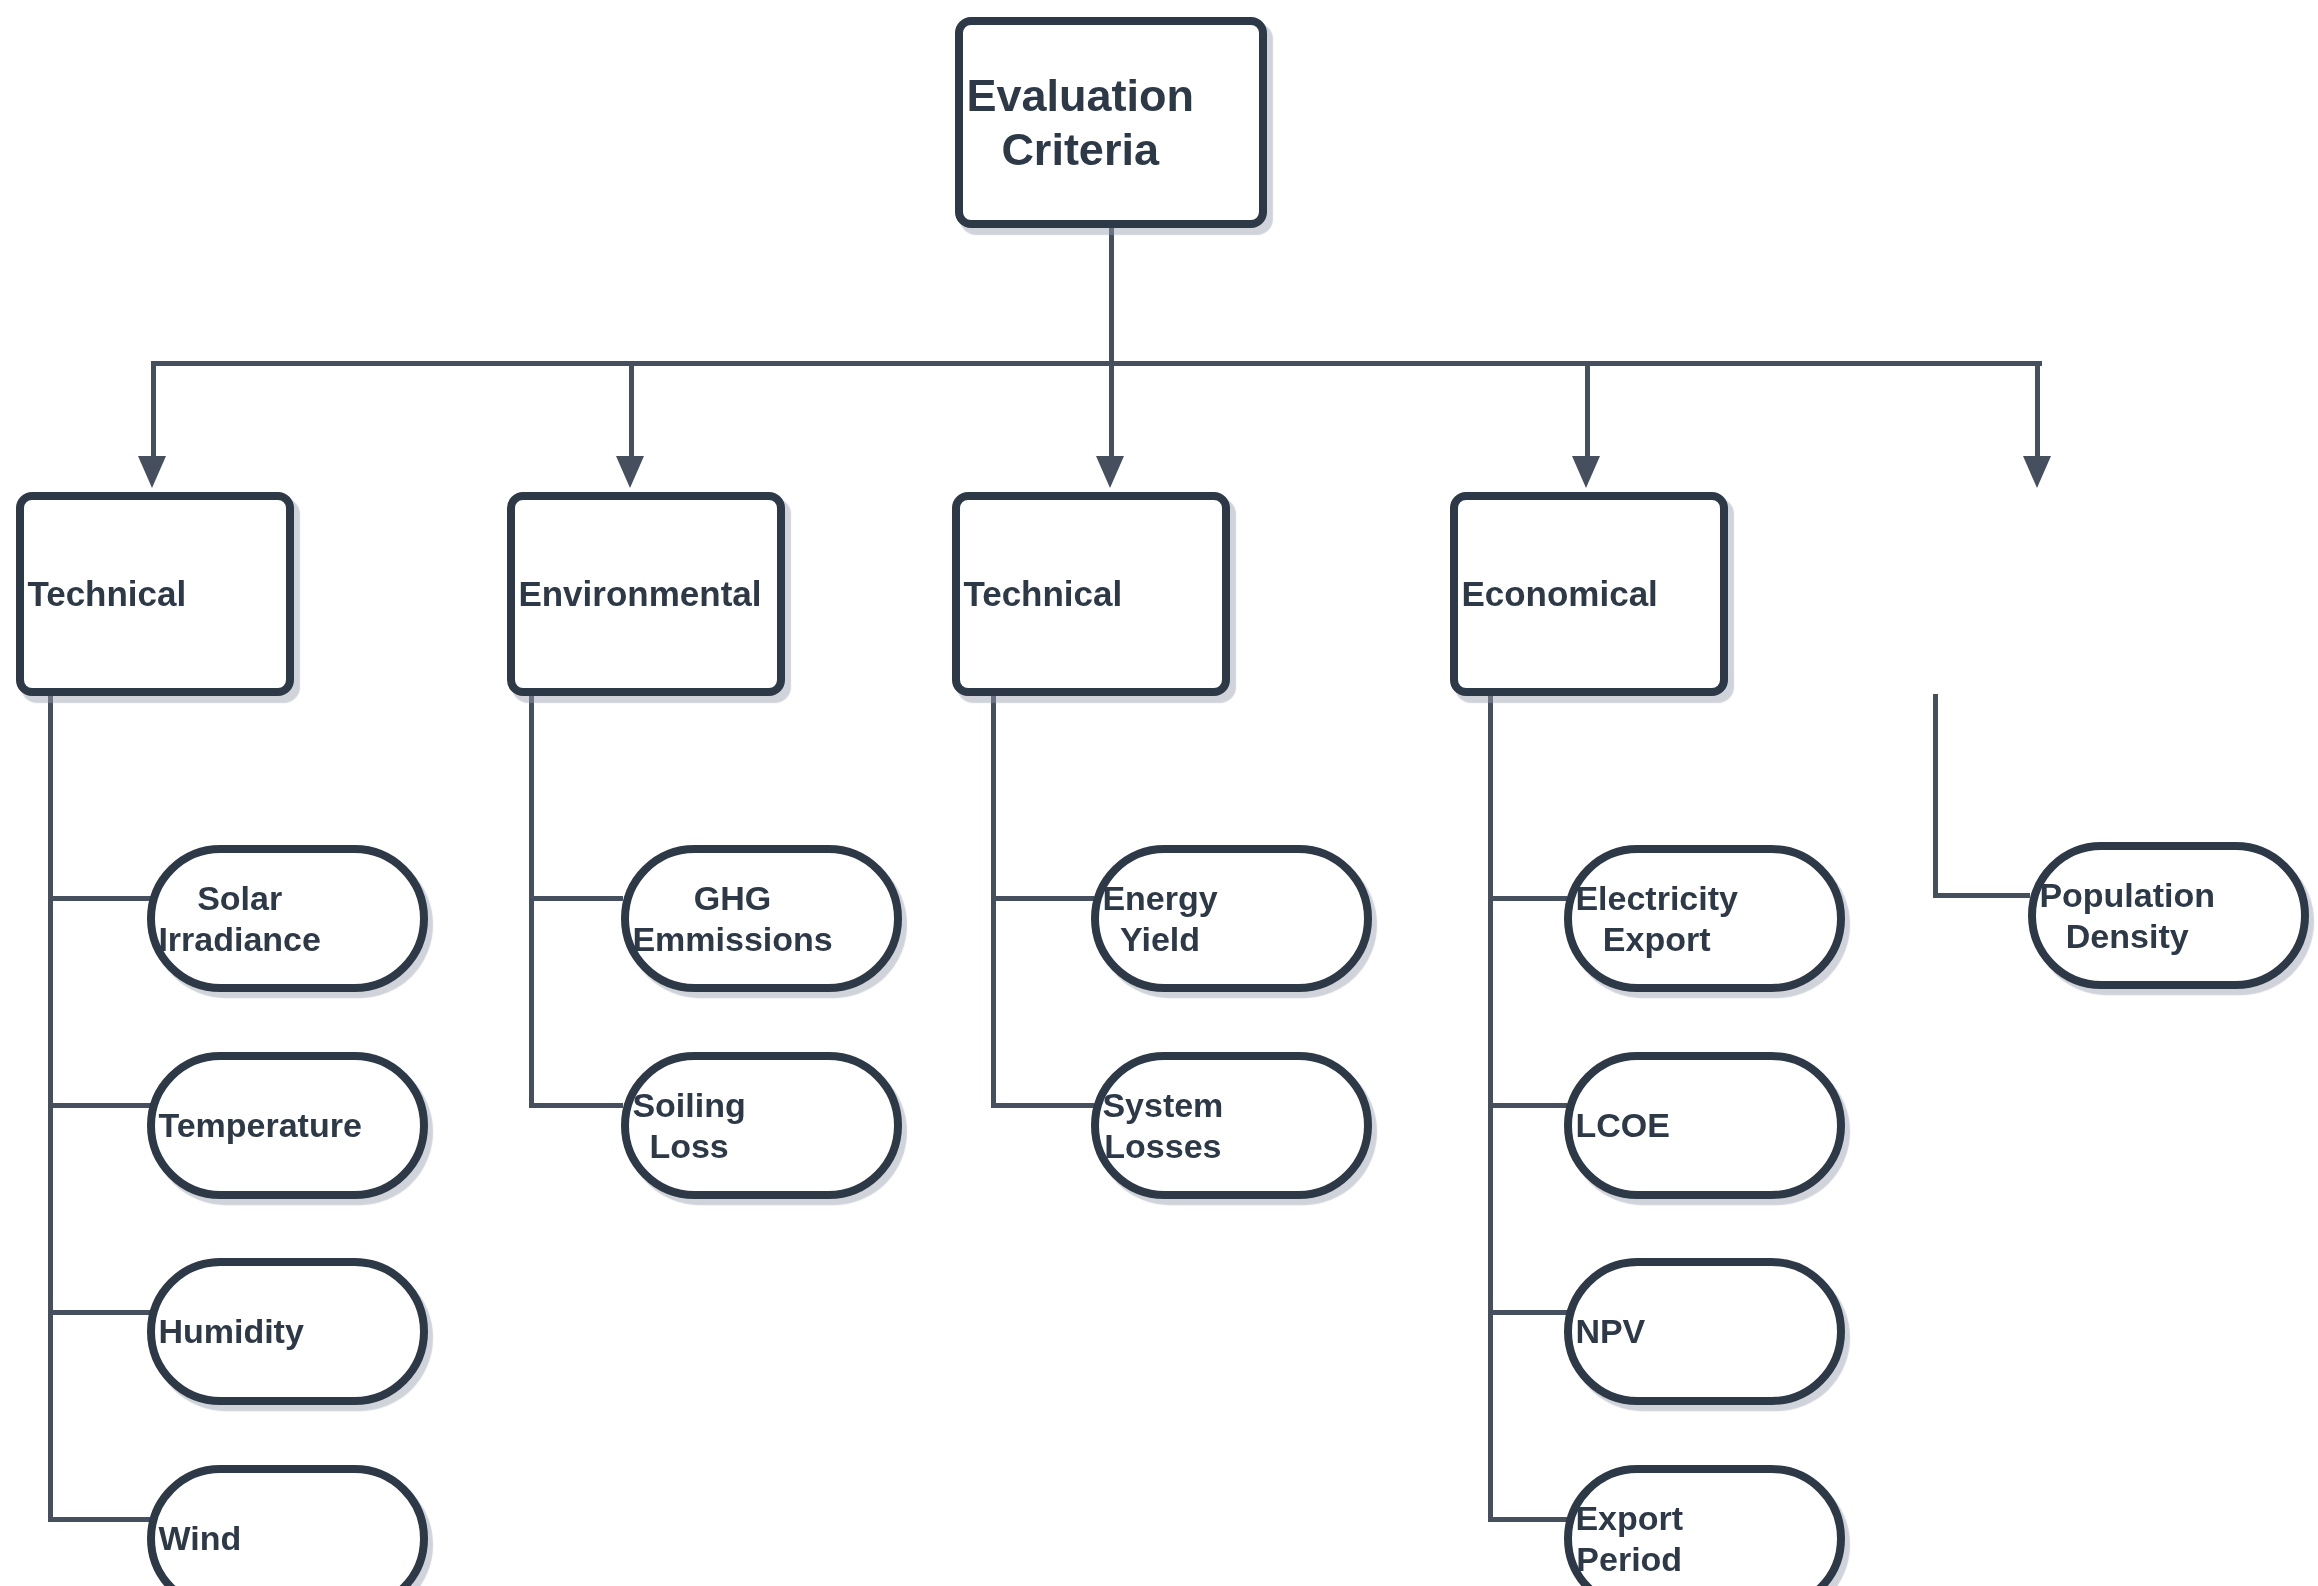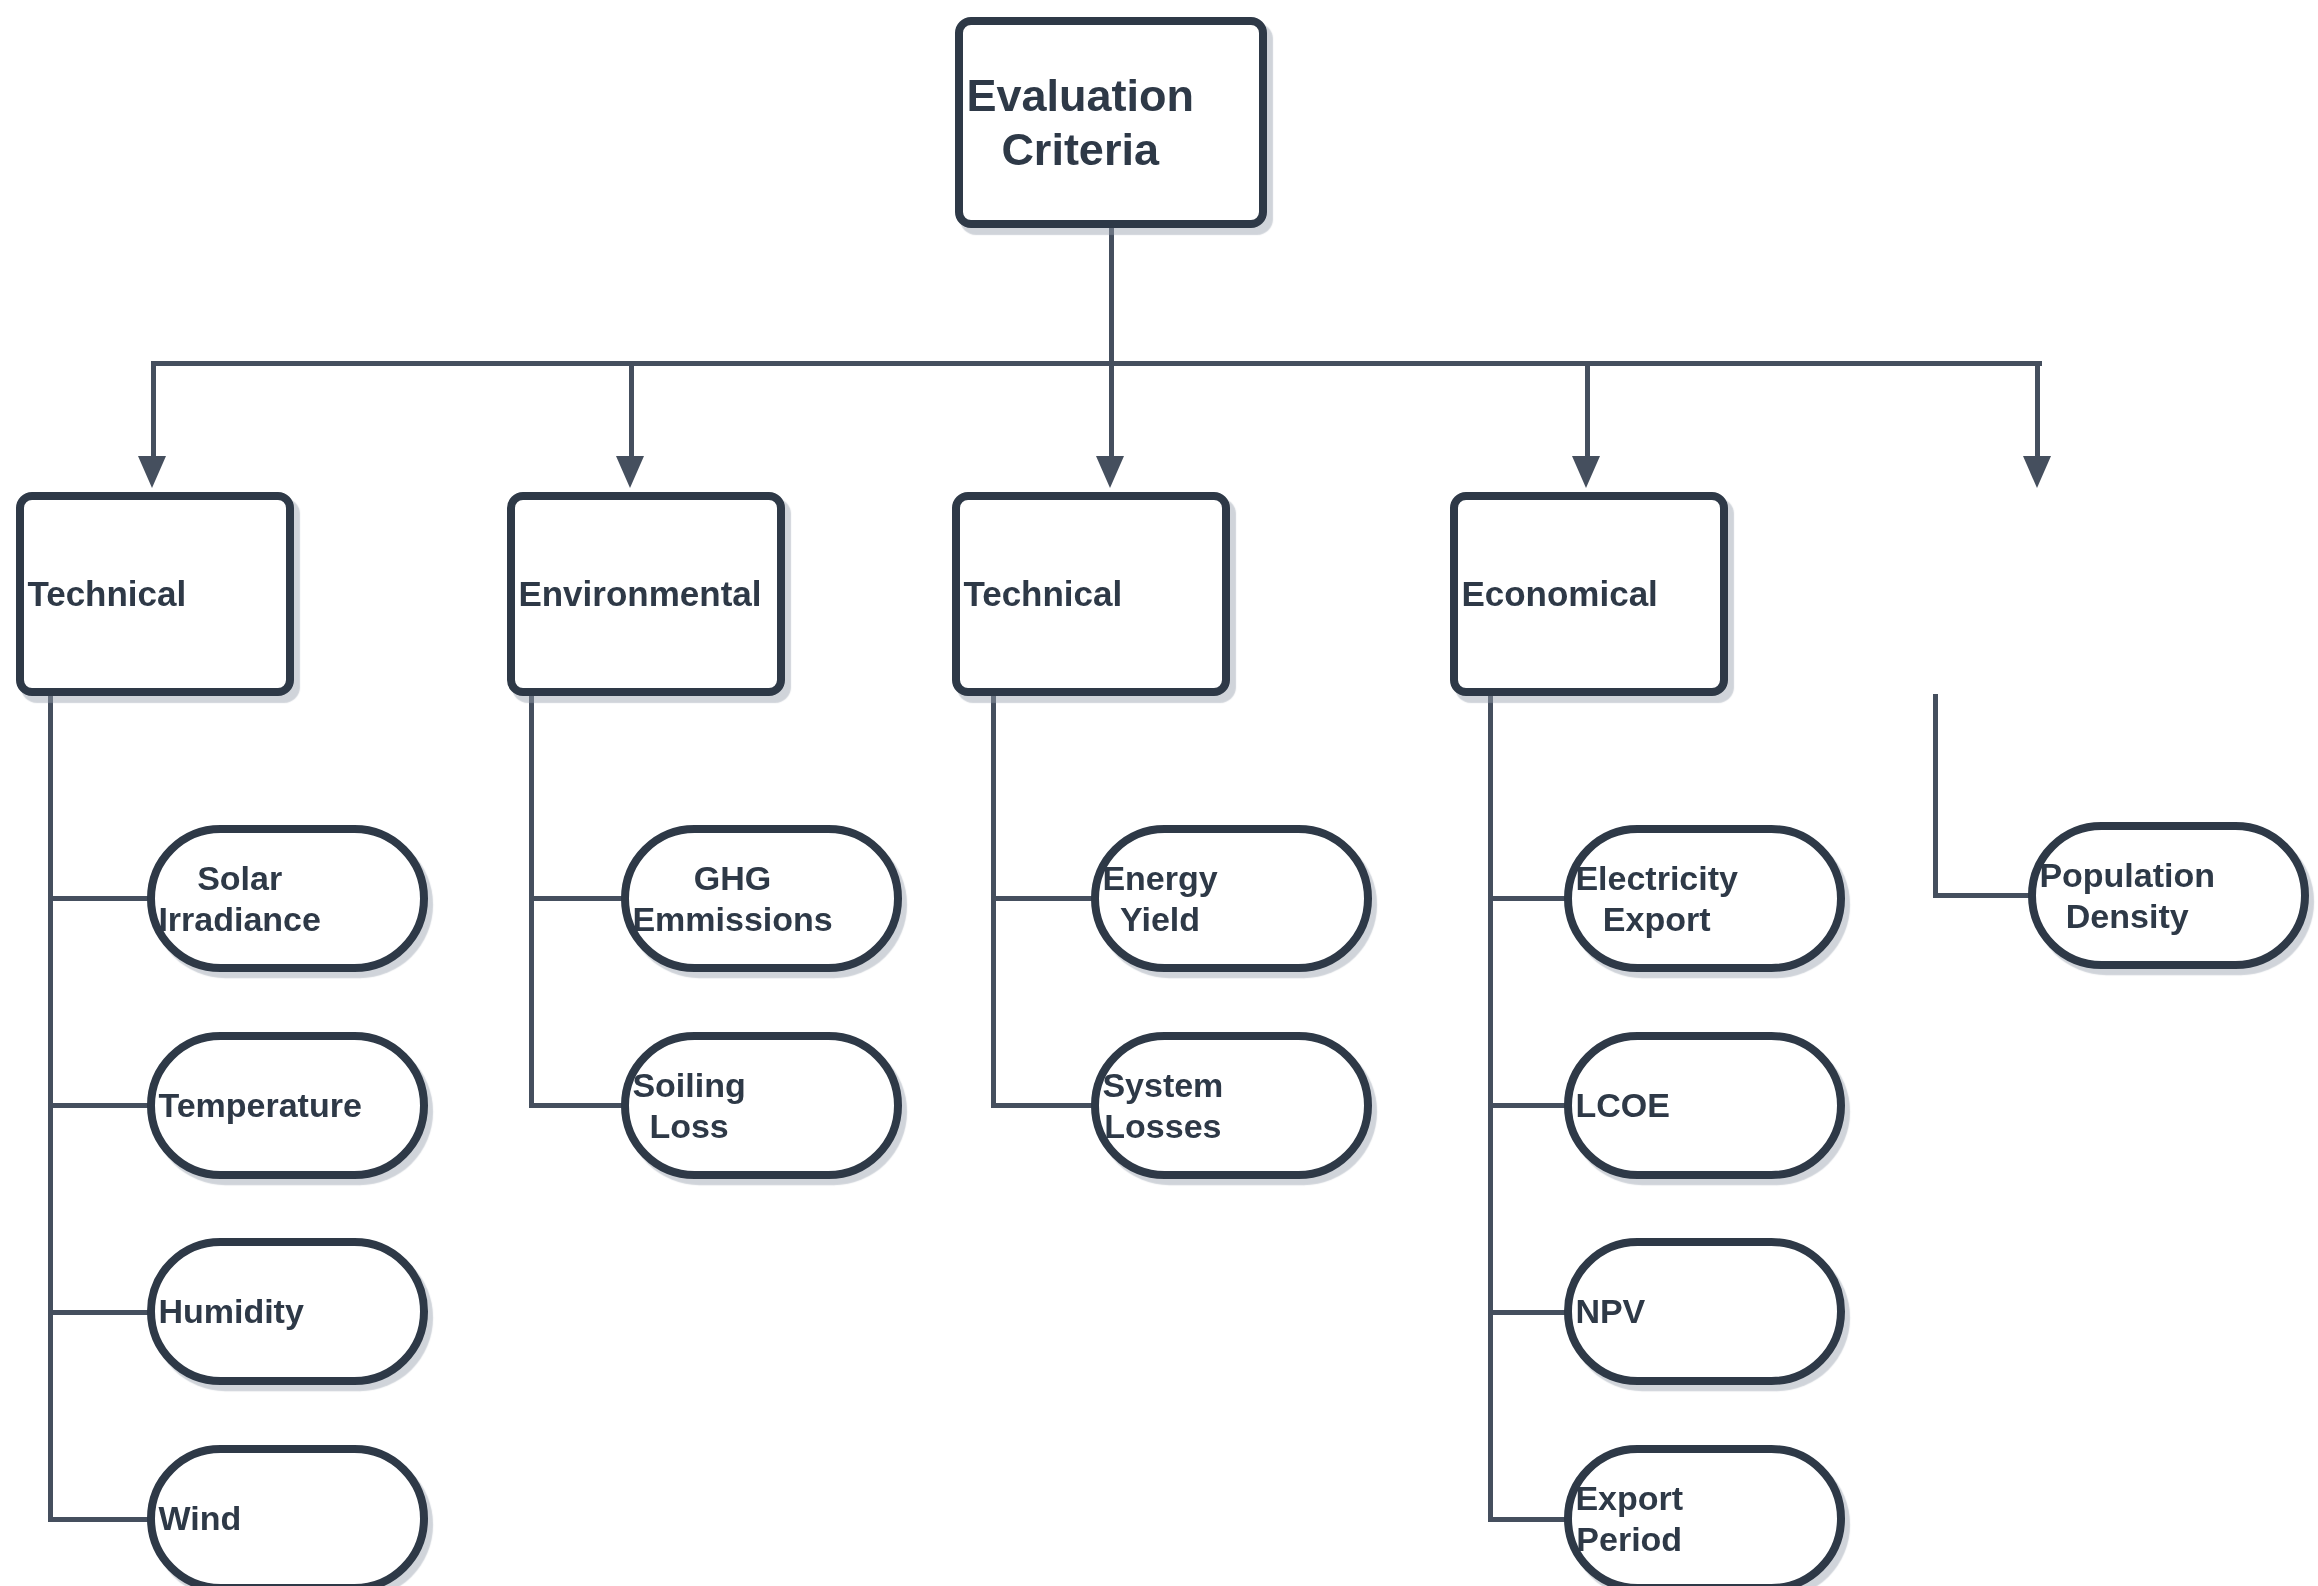--- a/index.html
+++ b/index.html
@@ -48,20 +48,21 @@
   .box {
     width: 278px;
     height: 204px;
     font-size: 35px;
   }
   .pill {
     width: 281px;
     height: 147px;
     border-radius: 74px;
     font-size: 34px;
+    margin-top: 20px;
   }
   .label {
     white-space: pre-line;
     line-height: 1.18;
     padding: 0 3.4px;
   }
 </style>
 </head>
 <body>
 

